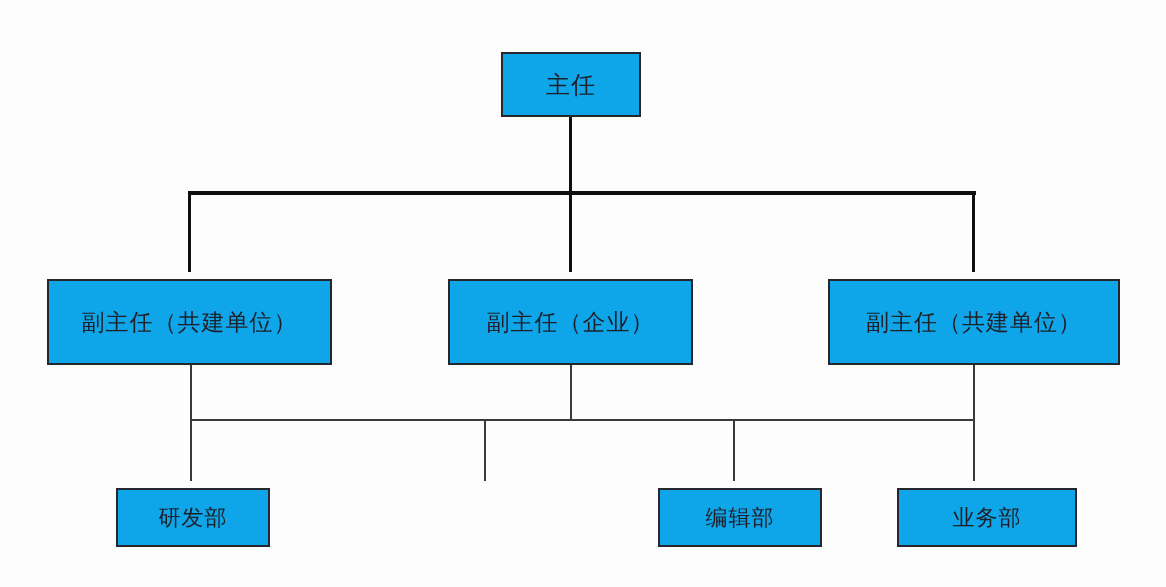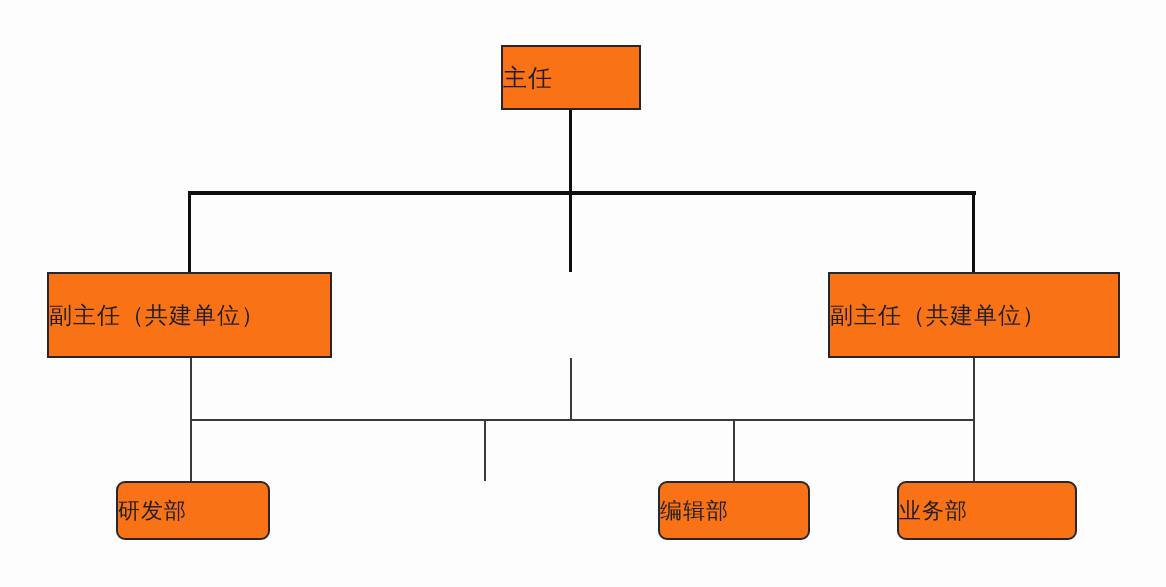--- a/index.html
+++ b/index.html
@@ -10,40 +10,42 @@
   }
   .canvas {
     position: relative;
     width: 1166px;
     height: 587px;
     background: #fdfdfd;
     overflow: hidden;
   }
   .node {
     position: absolute;
-    background: #f97316;
+    background: #0ea5e9;
     border: 2.5px solid #26262e;
     box-sizing: border-box;
     display: flex;
     align-items: center;
+    justify-content: center;
     color: #1f1f28;
     font-size: 23px;
     font-weight: 500;
     letter-spacing: 1px;
     white-space: nowrap;
     z-index: 2;
+    margin-top: 7px;
   }
   .node-director   { left: 501px; top: 45px;  width: 140px; height: 65px; font-size: 24px; }
   .node-dep-left   { left: 47px;  top: 272px; width: 285px; height: 86px; }
   .node-dep-center { left: 448px; top: 272px; width: 245px; height: 86px; }
   .node-dep-right  { left: 828px; top: 272px; width: 292px; height: 86px; }
-  .node-dept       { top: 481px; height: 59px; font-size: 22px; border-radius: 9px; }
+  .node-dept       { top: 481px; height: 59px; font-size: 22px; }
   .node-dept-rd    { left: 116px; width: 154px; }
   .node-dept-eng   { left: 408px; width: 155px; }
-  .node-dept-edit  { left: 658px; width: 152px; }
+  .node-dept-edit  { left: 658px; width: 164px; }
   .node-dept-biz   { left: 897px; width: 180px; }
 
   .conn {
     position: absolute;
     background: #3a3a3a;
     z-index: 1;
   }
   .conn.bold { background: #0f0f0f; }
 
   
@@ -80,20 +82,23 @@
   <div class="conn c-v-dept-edit"></div>
 
   <div class="node node-director">
     <span>主任</span>
   </div>
 
   <div class="node node-dep-left">
     <span>副主任（共建单位）</span>
   </div>
 
+  <div class="node node-dep-center">
+    <span>副主任（企业）</span>
+  </div>
 
   <div class="node node-dep-right">
     <span>副主任（共建单位）</span>
   </div>
 
   <div class="node node-dept node-dept-rd">
     <span>研发部</span>
   </div>
 
 

